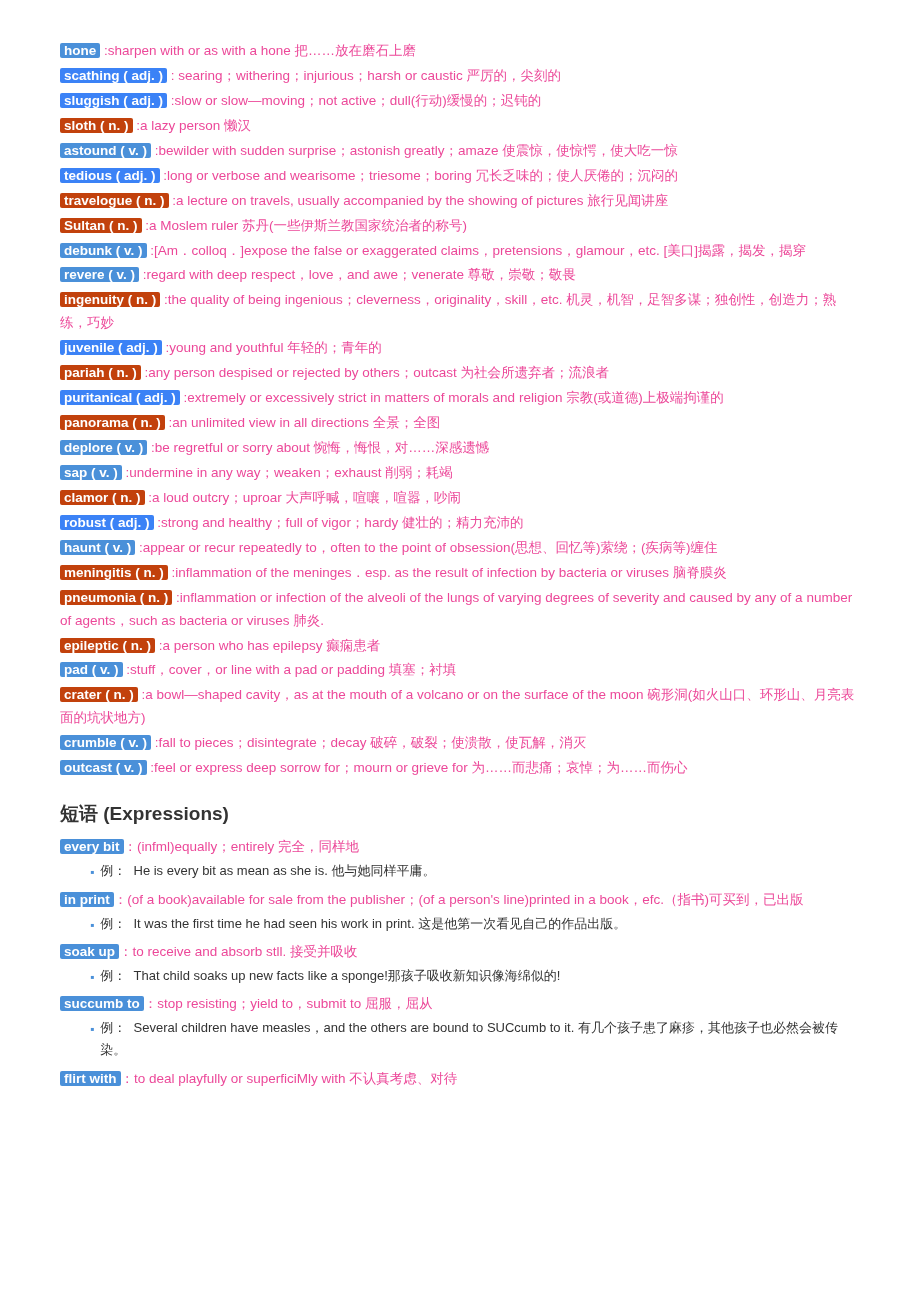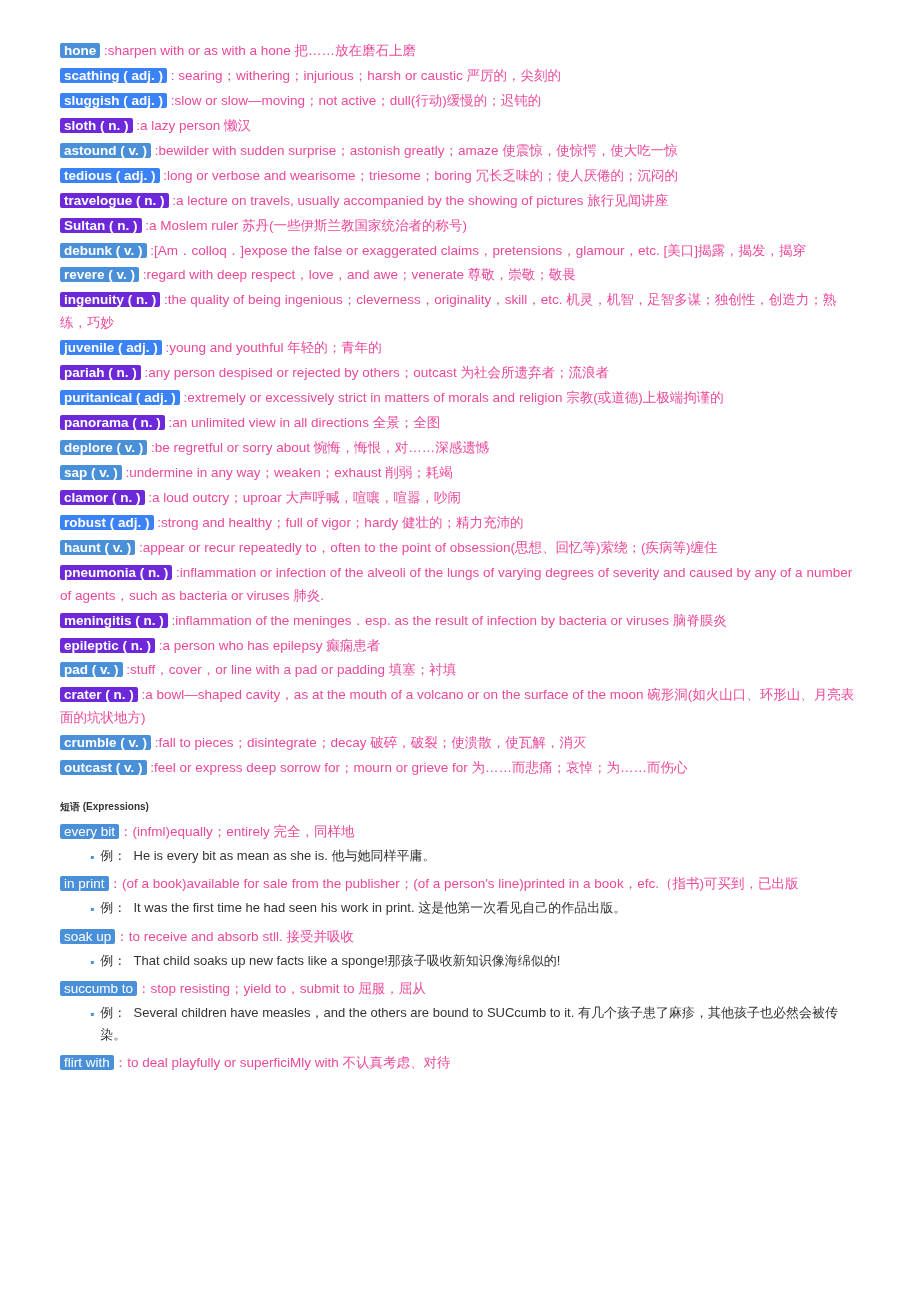--- a/index.html
+++ b/index.html
@@ -17,41 +17,41 @@
     .word-label {
       background-color: #4a90d9;
       color: #fff;
       padding: 0px 4px;
       border-radius: 2px;
       font-weight: bold;
       display: inline;
     }
     .word-label.v { background-color: #4a90d9; margin-top: 29px; }
     .word-label.adj { background-color: #3b82f6; }
-    .word-label.n { background-color: #6d28d9; }
+    .word-label.n { background-color: #c2410c; }
     .definition {
       display: inline;
       color: #ec4899;
     }
     .section-title {
       font-weight: bold;
-      font-size: 10px;
+      font-size: 19px;
       margin-top: 18px;
       margin-bottom: 6px;
       color: #333;
     }
     .phrase-entry {
       margin-bottom: 6px;
     }
     .phrase-label {
       background-color: #4a90d9;
       color: #fff;
       padding: 0px 4px;
       border-radius: 2px;
-      font-weight: normal;
+      font-weight: bold;
       display: inline;
     }
     .example {
       display: flex;
       align-items: flex-start;
       margin-left: 30px;
       margin-top: 1px;
       margin-bottom: 2px;
       color: #333;
       font-size: 13px;
@@ -166,30 +166,30 @@
     <span class="word-label adj">robust ( adj. )</span>
     <span class="definition">:strong and healthy；full of vigor；hardy 健壮的；精力充沛的</span>
   </div>
 
   <div class="word-entry">
     <span class="word-label v">haunt ( v. )</span>
     <span class="definition">:appear or recur repeatedly to，often to the point of obsession(思想、回忆等)萦绕；(疾病等)缠住</span>
   </div>
 
   <div class="word-entry">
+    <span class="word-label n">meningitis ( n. )</span>
+    <span class="definition">:inflammation of the meninges．esp. as the result of infection by bacteria or viruses 脑脊膜炎</span>
+  </div>
+
+  <div class="word-entry">
     <span class="word-label n">pneumonia ( n. )</span>
     <span class="definition">:inflammation or infection of the alveoli of the lungs of varying degrees of severity and caused by any of a number of agents，such as bacteria or viruses 肺炎.</span>
   </div>
 
   <div class="word-entry">
-    <span class="word-label n">meningitis ( n. )</span>
-    <span class="definition">:inflammation of the meninges．esp. as the result of infection by bacteria or viruses 脑脊膜炎</span>
-  </div>
-
-  <div class="word-entry">
     <span class="word-label n">epileptic ( n. )</span>
     <span class="definition">:a person who has epilepsy 癫痫患者</span>
   </div>
 
   <div class="word-entry">
     <span class="word-label v">pad ( v. )</span>
     <span class="definition">:stuff，cover，or line with a pad or padding 填塞；衬填</span>
   </div>
 
   <div class="word-entry">

